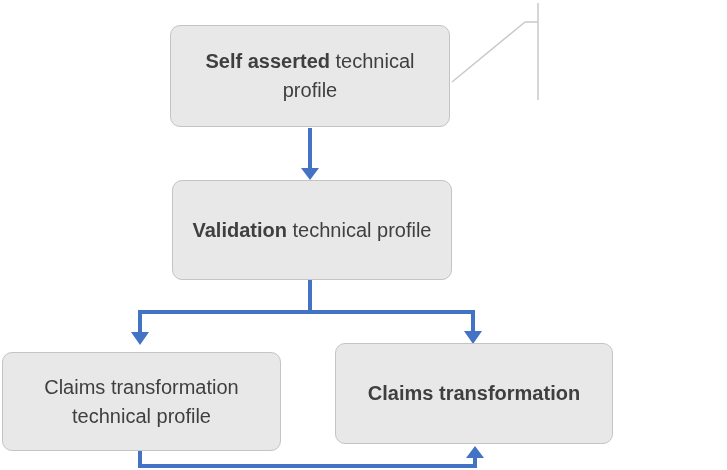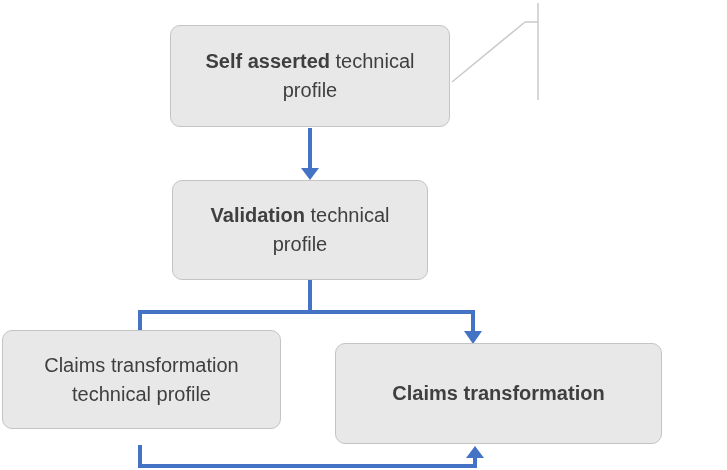--- a/index.html
+++ b/index.html
@@ -37,23 +37,23 @@
     align-items: center;
     justify-content: center;
     text-align: center;
     color: var(--text, #3F3F3F);
     font-size: 20px;
     line-height: 1.45;
     padding: 0 14px;
   }
   .node b { font-weight: bold; }
   #node-self-asserted   { left: 170px; top: 25px;  width: 280px; height: 102px; }
-  #node-validation      { left: 172px; top: 180px; width: 256px; height: 100px; }
-  #node-claims-tp       { left: 2px;   top: 330px; width: 279px; height: 99px;  }
-  #node-claims-transform{ left: 335px; top: 343px; width: 327px; height: 101px; font-weight: bold; align-items: center; }
+  #node-validation      { left: 172px; top: 180px; width: 280px; height: 100px; }
+  #node-claims-tp       { left: 2px;   top: 352px; width: 279px; height: 99px;  }
+  #node-claims-transform{ left: 335px; top: 343px; width: 278px; height: 101px; font-weight: bold; align-items: center; }
   .callout-text {
     position: absolute;
     left: 548px;
     top: 24px;
     width: 174px;
     text-align: center;
     color: var(--text, #3F3F3F);
     font-size: 21px;
     line-height: 1.35;
   }

